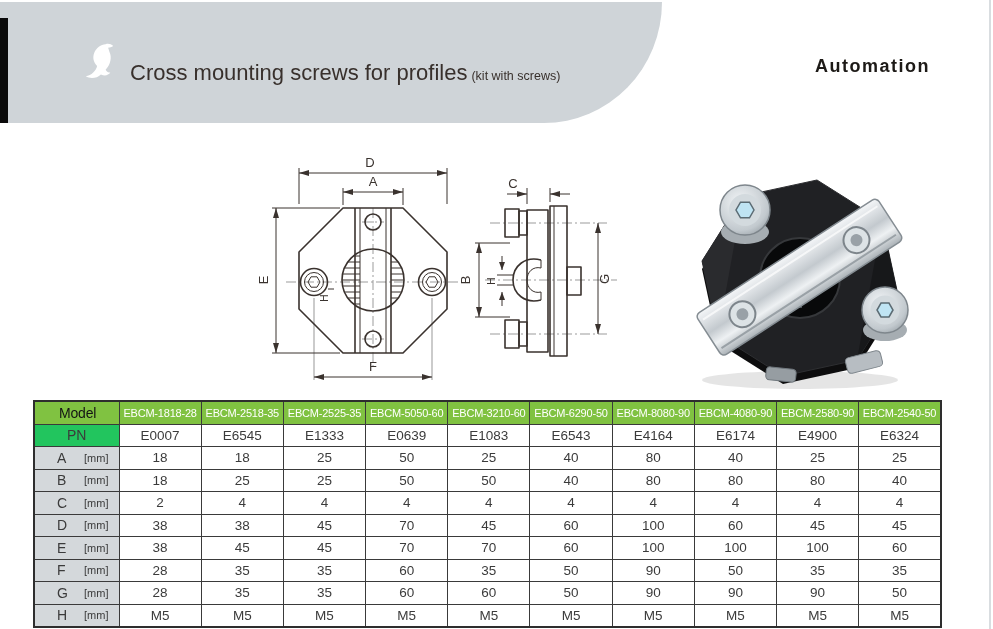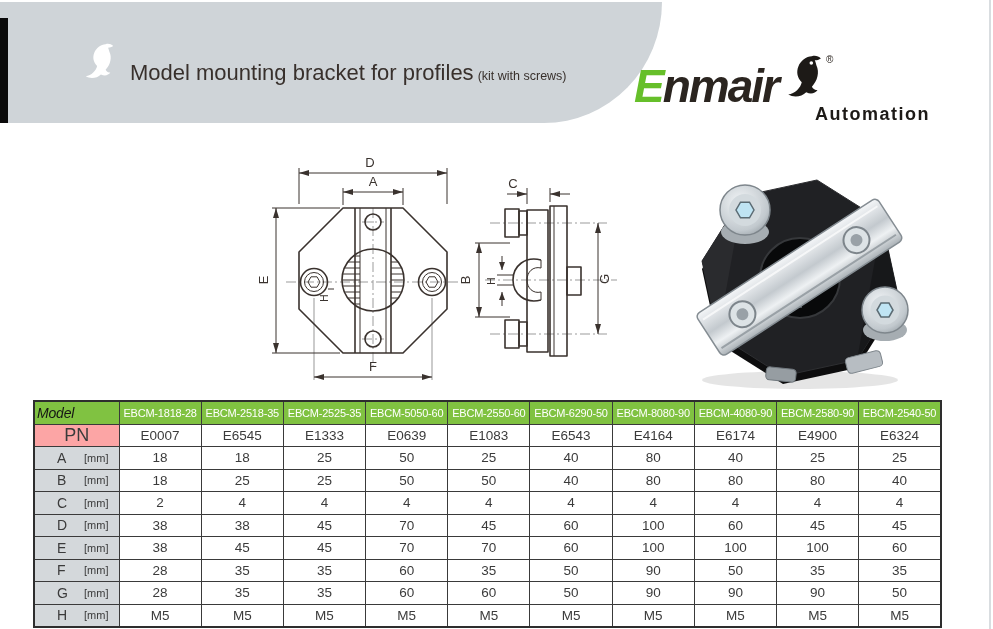--- a/index.html
+++ b/index.html
@@ -41,55 +41,46 @@
   .spec-table{
     position:absolute;left:33px;top:400px;width:907px;border-collapse:collapse;table-layout:fixed;
     font-size:13.5px;color:#3b3b3b;
   }
   .spec-table td,.spec-table th{
     border:1.5px solid #3a3a3a;height:21.5px;padding:0;text-align:center;
     font-weight:normal;overflow:hidden;white-space:nowrap;
   }
   .spec-table{border:2px solid #2e2e2e;}
   .row-head{background:#80c241;}
-  .row-head .corner{color:#141414;font-size:14px;text-align:left;padding-left:2px;font-style:italic;}
+  .row-head .corner{color:#141414;font-size:14px;text-align:left;padding-left:24px;}
   .row-head td{color:#ffffff;font-size:11px;letter-spacing:-0.2px;}
   .label-cell{background:#d4d8db;}
   .label-flex{display:flex;justify-content:space-between;padding:0 10px 0 22px;align-items:center;}
   .label-flex .p{font-size:14px;}
   .label-flex .u{font-size:11px;}
-  .pn-cell{background:#fca5a5;text-align:left;padding-left:22px;font-size:18px;}
+  .pn-cell{background:#22c55e;text-align:left;padding-left:22px;font-size:14px;}
 </style>
 </head>
 <body>
 
 <div class="page">
 
   <div class="banner">
     <svg class="banner-dolphin" viewBox="0 0 36 48">
       <path fill="#ffffff" d="M25 2 C20 2 15 6 13 11 C11 16 12 21 16 25 C15 30 10 35 4 36 C9 39 16 38 20 34 C24 36 28 35 30 32 C28 32 26 31 25 29 C30 24 32 16 29 10 C28 6 27 3 25 2 Z"></path>
       <path fill="#ffffff" d="M25 2 C28 1 31 2 33 4 C30 6 27 6 25 5 Z"></path>
     </svg>
     <div class="page-title">
-      <span>Model mounting bracket for profiles</span><span class="suffix">(kit with screws)</span>
+      <span>Cross mounting screws for profiles</span><span class="suffix">(kit with screws)</span>
     </div>
   </div>
   <div class="left-black-strip"></div>
   <div class="right-edge-line"></div>
 
   <div class="brand">
-    <div class="brand-row">
-      <div class="brand-word"><span class="green">E</span><span>nmair</span></div>
-      <svg class="brand-dolphin" viewBox="0 0 36 48">
-        <path fill="#1d1a17" d="M25 2 C20 2 15 6 13 11 C11 16 12 21 16 25 C15 30 10 35 4 36 C9 39 16 38 20 34 C24 36 28 35 30 32 C28 32 26 31 25 29 C30 24 32 16 29 10 C28 6 27 3 25 2 Z"></path>
-        <path fill="#1d1a17" d="M25 2 C28 1 31 2 33 4 C30 6 27 6 25 5 Z"></path>
-        <circle cx="24.5" cy="8" r="1.6" fill="#ffffff"></circle>
-      </svg>
-      <span class="brand-reg">®</span>
-    </div>
     <div class="brand-sub">Automation</div>
   </div>
 
   <svg class="front-view" viewBox="0 0 215 248">
 
     <line class="cline" x1="38" y1="134" x2="212" y2="134"></line>
     <line class="cline" x1="125" y1="60" x2="125" y2="218"></line>
     <line class="cline" x1="114" y1="74" x2="136" y2="74"></line>
     <line class="cline" x1="114" y1="191" x2="136" y2="191"></line>
 
@@ -278,21 +269,21 @@
       <col style="width:85px">
       <col span="10" style="width:82.2px">
     </colgroup>
     <tbody>
       <tr class="row-head">
         <td class="corner">Model</td>
         <td>EBCM-1818-28</td>
         <td>EBCM-2518-35</td>
         <td>EBCM-2525-35</td>
         <td>EBCM-5050-60</td>
-        <td>EBCM-2550-60</td>
+        <td>EBCM-3210-60</td>
         <td>EBCM-6290-50</td>
         <td>EBCM-8080-90</td>
         <td>EBCM-4080-90</td>
         <td>EBCM-2580-90</td>
         <td>EBCM-2540-50</td>
       </tr>
       <tr>
         <td class="pn-cell">PN</td>
         <td>E0007</td>
         <td>E6545</td>

